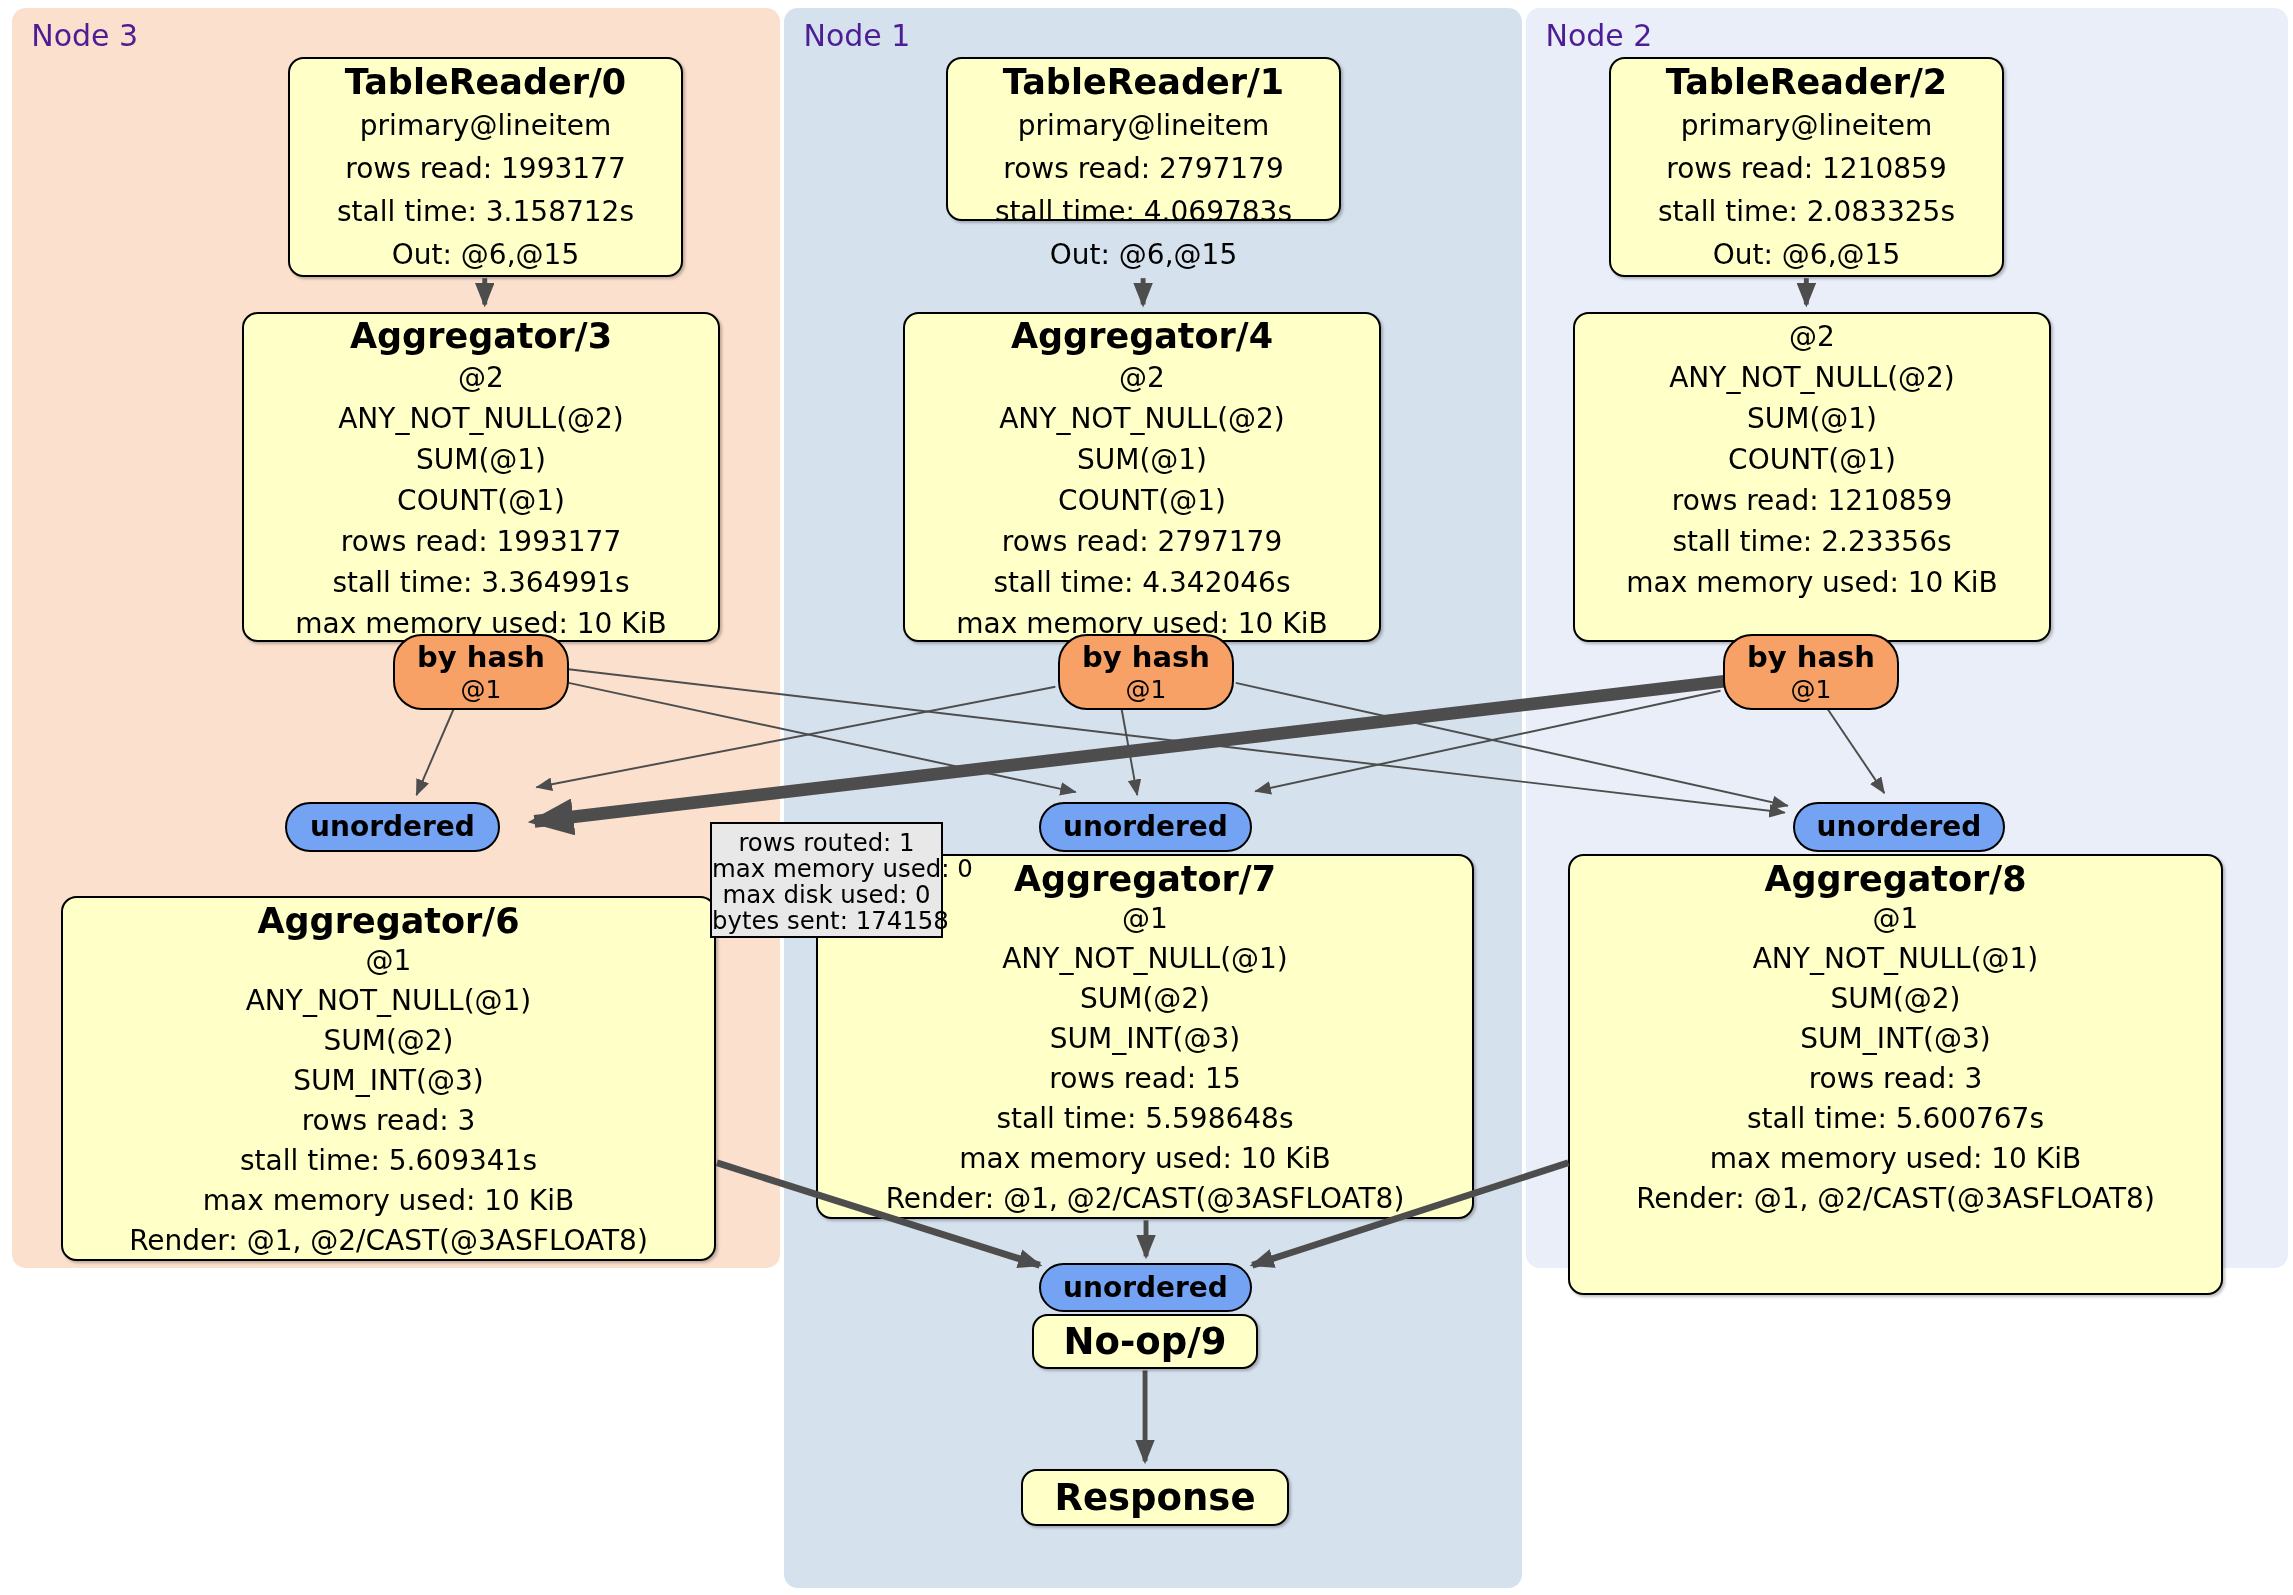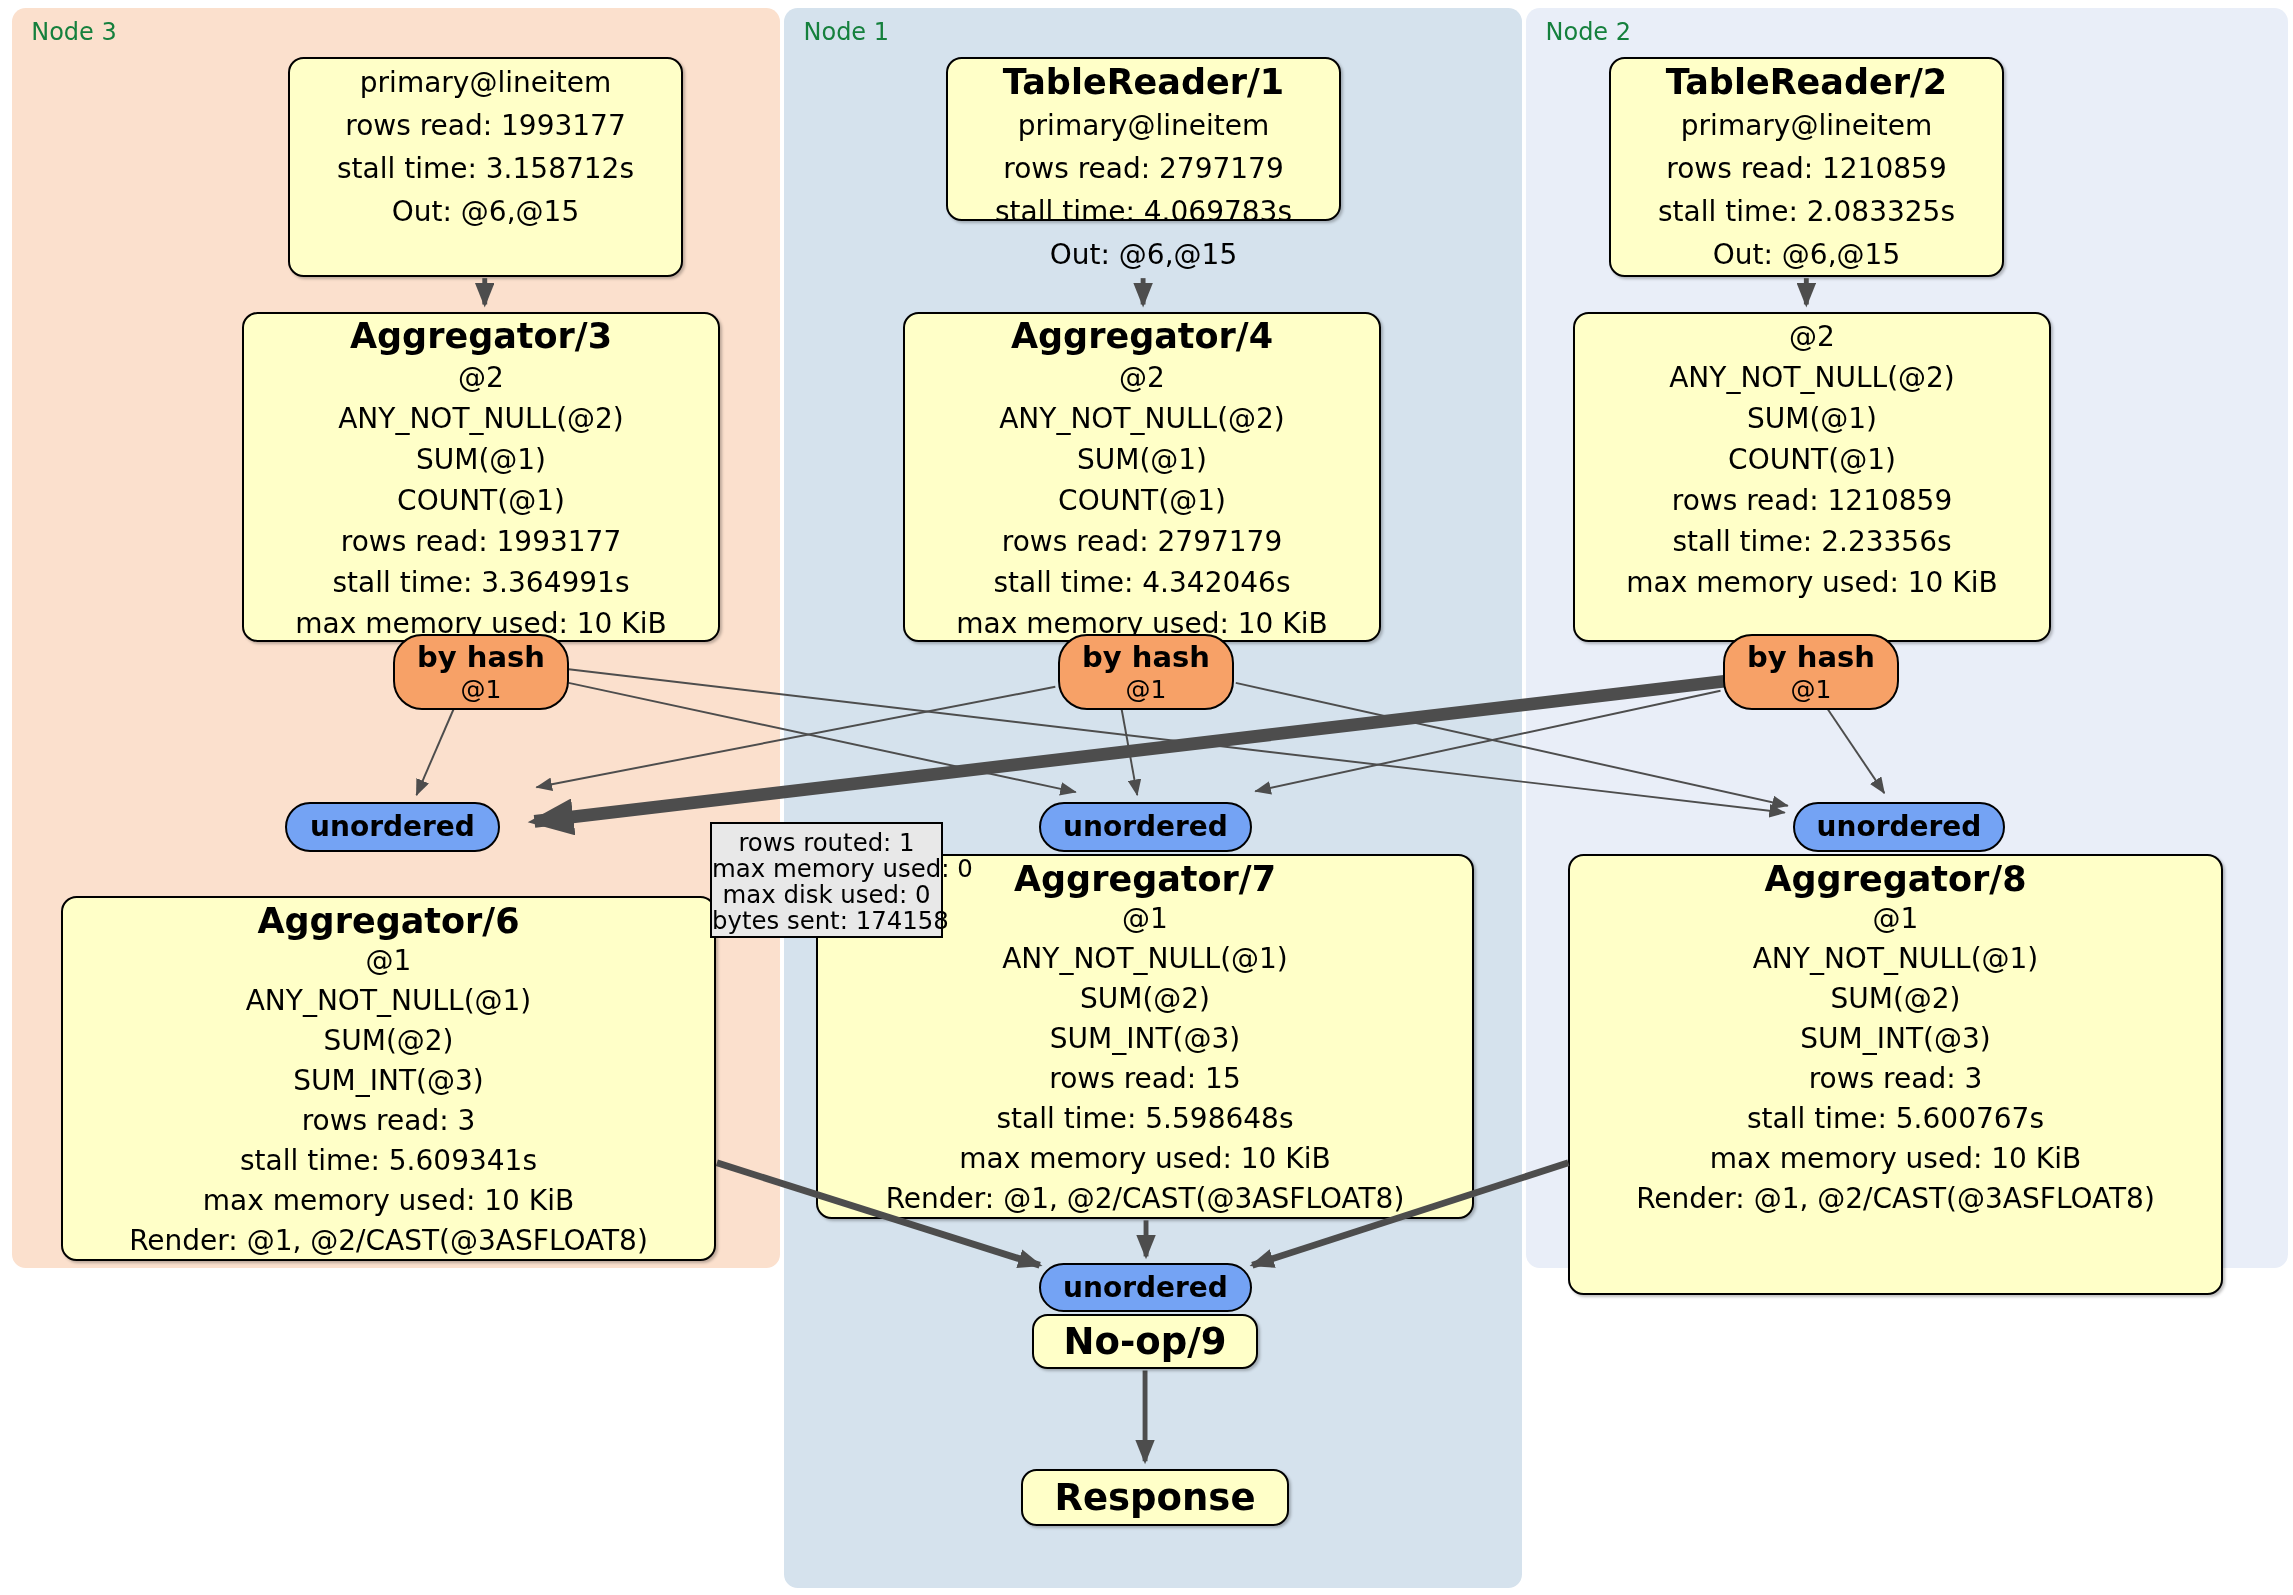--- a/index.html
+++ b/index.html
@@ -1,21 +1,21 @@
 <!DOCTYPE html>
 <html style="--node3_bg: #fbe0cd; --node1_bg: #d5e2ed; --node2_bg: #e9eef8; --box_fill: #ffffc8; --box_border: #000000; --router_fill: #f7a167; --sync_fill: #74a3f4; --edge: #4d4d4d; --tooltip_bg: #e8e8e8;"><head>
 <meta charset="utf-8">
 <style>
   html,body{margin:0;padding:0;background:#ffffff;}
   #canvas{
     position:relative;width:2294px;height:1596px;overflow:hidden;
     font-family:"DejaVu Sans","Liberation Sans",sans-serif;color:#000;
   }
   .region{position:absolute;border-radius:13.7px;z-index:1;}
-  .region-label{position:absolute;left:19.5px;top:9.8px;font-size:24px;color:#15803d;}
+  .region-label{position:absolute;left:19.5px;top:9.8px;font-size:30px;color:#4c1d95;}
   #region-node3{background:var(--node3_bg);}
   #region-node1{background:var(--node1_bg);}
   #region-node2{background:var(--node2_bg);}
   #edges{position:absolute;left:0;top:0;z-index:4;pointer-events:none;}
   .box{
     position:absolute;z-index:3;background:var(--box_fill);
     border:2.9px solid var(--box_border);border-radius:15.6px;
     text-align:center;box-sizing:border-box;
     box-shadow:2px 2px 2.9px rgba(0,0,0,0.25);
   }
@@ -91,20 +91,21 @@
     <line x1="1770" y1="698" x2="548" y2="842" stroke="#4d4d4d" stroke-width="13" marker-end="url(#ah-b)"></line>
 
     <line x1="735" y1="1192" x2="1066" y2="1297" stroke="#4d4d4d" stroke-width="7" marker-end="url(#ah-m)"></line>
     <line x1="1175" y1="1251" x2="1175" y2="1288" stroke="#4d4d4d" stroke-width="5" marker-end="url(#ah-m)"></line>
     <line x1="1608" y1="1192" x2="1284" y2="1297" stroke="#4d4d4d" stroke-width="7" marker-end="url(#ah-m)"></line>
 
     <line x1="1174" y1="1405" x2="1174" y2="1498" stroke="#4d4d4d" stroke-width="5" marker-end="url(#ah-m)"></line>
   </svg>
 
   <div class="box tr" style="left:288px;top:57px;width:395px;height:220px;">
+    <div class="title">TableReader/0</div>
     <div class="bl">primary@lineitem</div>
     <div class="bl">rows read: 1993177</div>
     <div class="bl">stall time: 3.158712s</div>
     <div class="bl">Out: @6,@15</div>
   </div>
   <div class="box tr" style="left:946px;top:57px;width:395px;height:164px;">
     <div class="title">TableReader/1</div>
     <div class="bl">primary@lineitem</div>
     <div class="bl">rows read: 2797179</div>
     <div class="bl">stall time: 4.069783s</div>

